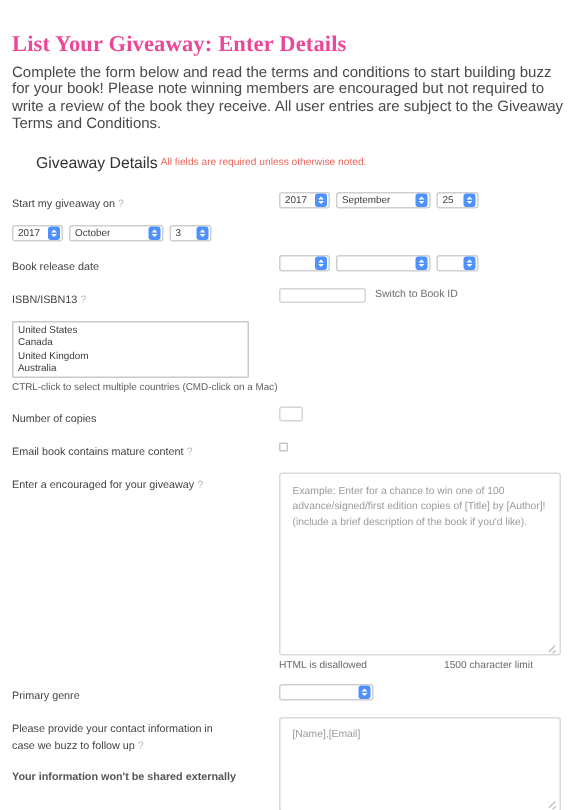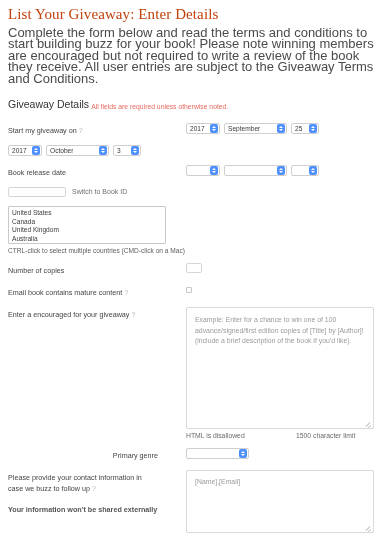--- a/index.html
+++ b/index.html
@@ -3,29 +3,29 @@
 <meta charset="utf-8">
 <style>
   html,body{margin:0;padding:0;}
   body{
     width:391px;height:540px;overflow:hidden;background:#ffffff;
     font-family:"Liberation Sans",sans-serif;color:#3b3b3b;
   }
   .page{padding:6px 10px 0 8px;box-sizing:border-box;width:391px;}
 
   .page-title{
-    font-family:"Liberation Serif",serif;font-weight:normal;font-size:15px;
-    color:#c2410c;margin:0 0 4px 0;letter-spacing:.1px;
+    font-family:"Liberation Serif",serif;font-weight:bold;font-size:15px;
+    color:#ec4899;margin:16px 0 4px 0;letter-spacing:.1px;
   }
   .intro{
-    font-size:13px;line-height:11.4px;color:#4a4a4a;margin:0 0 14px 0;
+    font-size:10px;line-height:11.4px;color:#4a4a4a;margin:0 0 14px 0;
     max-width:378px;
   }
 
-  .section-head{display:flex;align-items:flex-end;gap:2px;margin:0 0 13px 0;}
+  .section-head{display:flex;align-items:center;gap:2px;margin:0 0 13px 16px;}
   .section-title{font-size:10.5px;color:#333;}
   .section-note{font-size:6.8px;color:#e8695f;}
 
   .row{display:flex;align-items:flex-start;margin-bottom:9px;gap:28px;}
   .lbl{
     width:150px;flex:0 0 150px;font-size:7.2px;line-height:11px;color:#444;
     padding-top:2px;
   }
   .lbl .q{color:#b9b9b9;}
   .ctl{flex:1;display:flex;align-items:flex-start;}
@@ -181,20 +181,21 @@
         <span class="txt"></span>
         <span class="arrow">
             <i class="up"></i>
             <i class="dn"></i>
           </span>
       </div>
     </div>
   </div>
 
   <div class="row">
+    <div class="lbl"><span>ISBN/ISBN13</span> <span class="q">?</span></div>
     <div class="ctl">
       <input class="inp inp-isbn" type="text" value="" style="">
       <span class="link-txt">Switch to Book ID</span>
     </div>
   </div>
 
   <div class="row">
     <div class="ctl" style="flex-direction:column;">
       <div class="listbox">
         <div>United States</div>
@@ -227,21 +228,21 @@
         <span>Example: Enter for a chance to win one of 100 advance/signed/first edition copies of [Title] by [Author]! (include a brief description of the book if you'd like).</span>
         <span class="grip"></span>
       </div>
       <div class="meta">
         <span class="left">HTML is disallowed</span>
         <span class="right">1500 character limit</span>
       </div>
     </div>
   </div>
 
-  <div class="row" style="margin-top:4px;text-align:right;">
+  <div class="row" style="margin-top:4px;">
     <div class="lbl">Primary genre</div>
     <div class="ctl">
       <div class="sel sel-genre">
         <span class="txt"></span>
         <span class="arrow">
             <i class="up"></i>
             <i class="dn"></i>
           </span>
       </div>
     </div>

